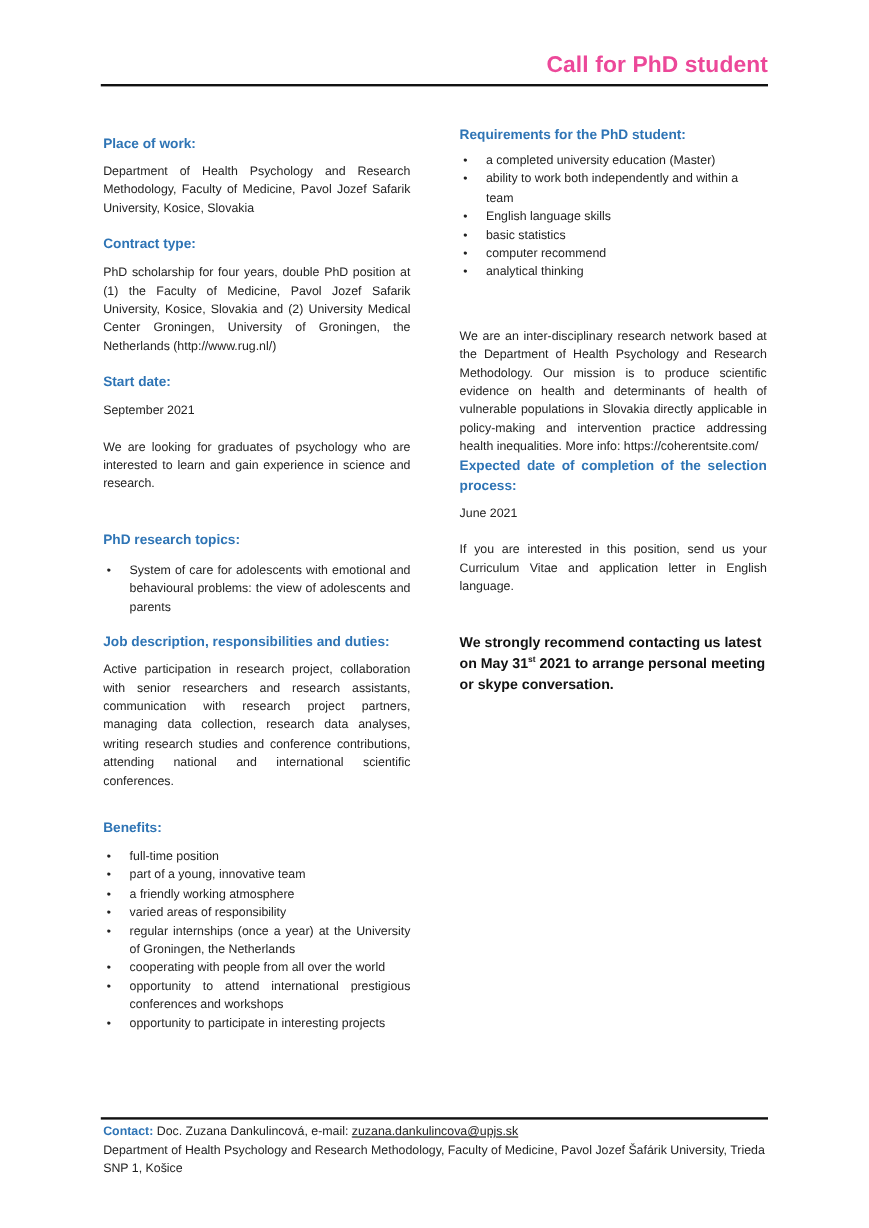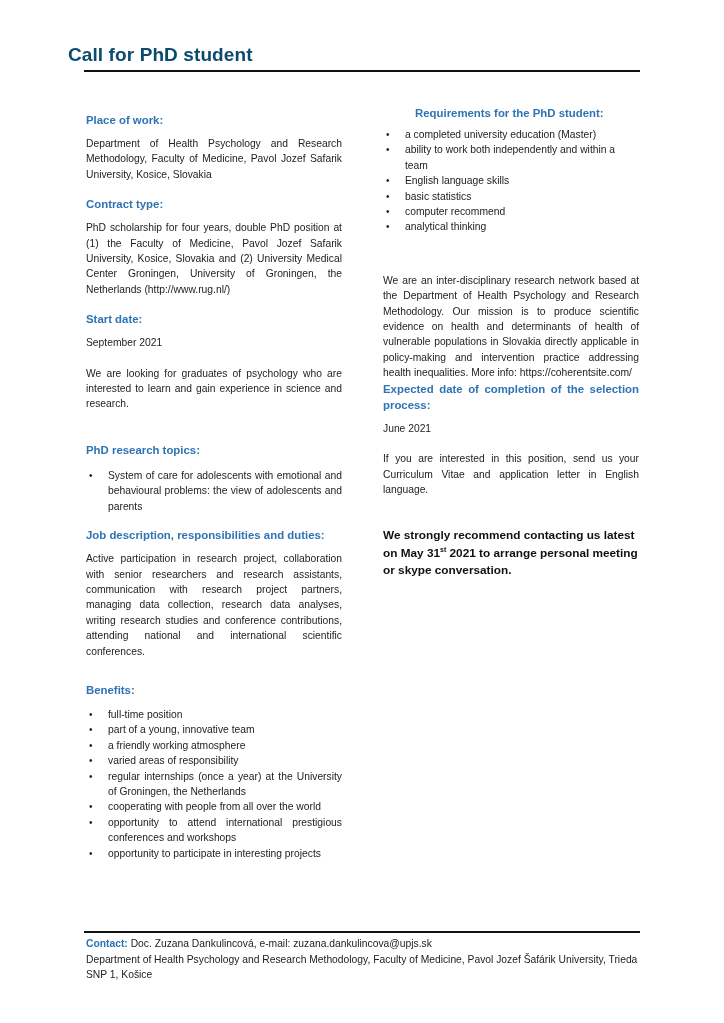--- a/index.html
+++ b/index.html
@@ -2,22 +2,22 @@
 <html><head>
 <meta charset="utf-8">
 <style>
   html, body { margin: 0; padding: 0; background: #ffffff; }
   body {
     width: 724px; height: 1023px; position: relative; overflow: hidden;
     font-family: "Liberation Sans", "DejaVu Sans", sans-serif;
     color: #222222;
   }
   .title {
-    position: absolute; left: 68px; top: 44px; width: 556px;
-    text-align: left; font-size: 19px; font-weight: bold; color: #0c4a6e;
+    position: absolute; left: 84px; top: 44px; width: 556px;
+    text-align: right; font-size: 19px; font-weight: bold; color: #ec4899;
     letter-spacing: 0.1px;
   }
   .rule-top {
     position: absolute; left: 84px; top: 70px; width: 556px; height: 2px; background: #111;
   }
   .col { position: absolute; width: 256px; }
   .col.left { left: 86px; top: 112px; }
   .col.right { left: 383px; top: 105px; }
   .h {
     font-size: 11.4px; font-weight: bold; color: #2e74b5; margin: 0 0 8px 0; line-height: 16px;
@@ -37,21 +37,21 @@
   }
   sup { font-size: 7px; line-height: 0; }
   .rule-bottom {
     position: absolute; left: 84px; top: 931px; width: 556px; height: 2px; background: #111;
   }
   .footer {
     position: absolute; left: 86px; top: 936px; width: 560px;
     font-size: 10.3px; line-height: 15.6px;
   }
   .footer .lbl { color: #2e74b5; font-weight: bold; }
-  .footer a { color: #222; }
+  .footer a { color: #222; text-decoration: underline; }
 </style>
 </head>
 <body>
 
 <div class="title">Call for PhD student</div>
 <div class="rule-top"></div>
 
 <div class="col left">
   <section>
     <div class="h">Place of work:</div>
@@ -91,21 +91,21 @@
       <li><span class="dot">•</span><span>regular internships (once a year) at the University of Groningen, the Netherlands</span></li>
       <li><span class="dot">•</span><span>cooperating with people from all over the world</span></li>
       <li><span class="dot">•</span><span>opportunity to attend international prestigious conferences and workshops</span></li>
       <li><span class="dot">•</span><span>opportunity to participate in interesting projects</span></li>
     </ul>
   </section>
 </div>
 
 <div class="col right">
   <section>
-    <div class="h" style="margin-bottom:6px;margin-left:32px;">Requirements for the PhD student:</div>
+    <div class="h" style="margin-bottom:6px;">Requirements for the PhD student:</div>
     <ul class="bl">
       <li><span class="dot">•</span><span>a completed university education (Master)</span></li>
       <li style="text-align:left;"><span class="dot">•</span><span>ability to work both independently and within a team</span></li>
       <li><span class="dot">•</span><span>English language skills</span></li>
       <li><span class="dot">•</span><span>basic statistics</span></li>
       <li><span class="dot">•</span><span>computer recommend</span></li>
       <li><span class="dot">•</span><span>analytical thinking</span></li>
     </ul>
   </section>
 

